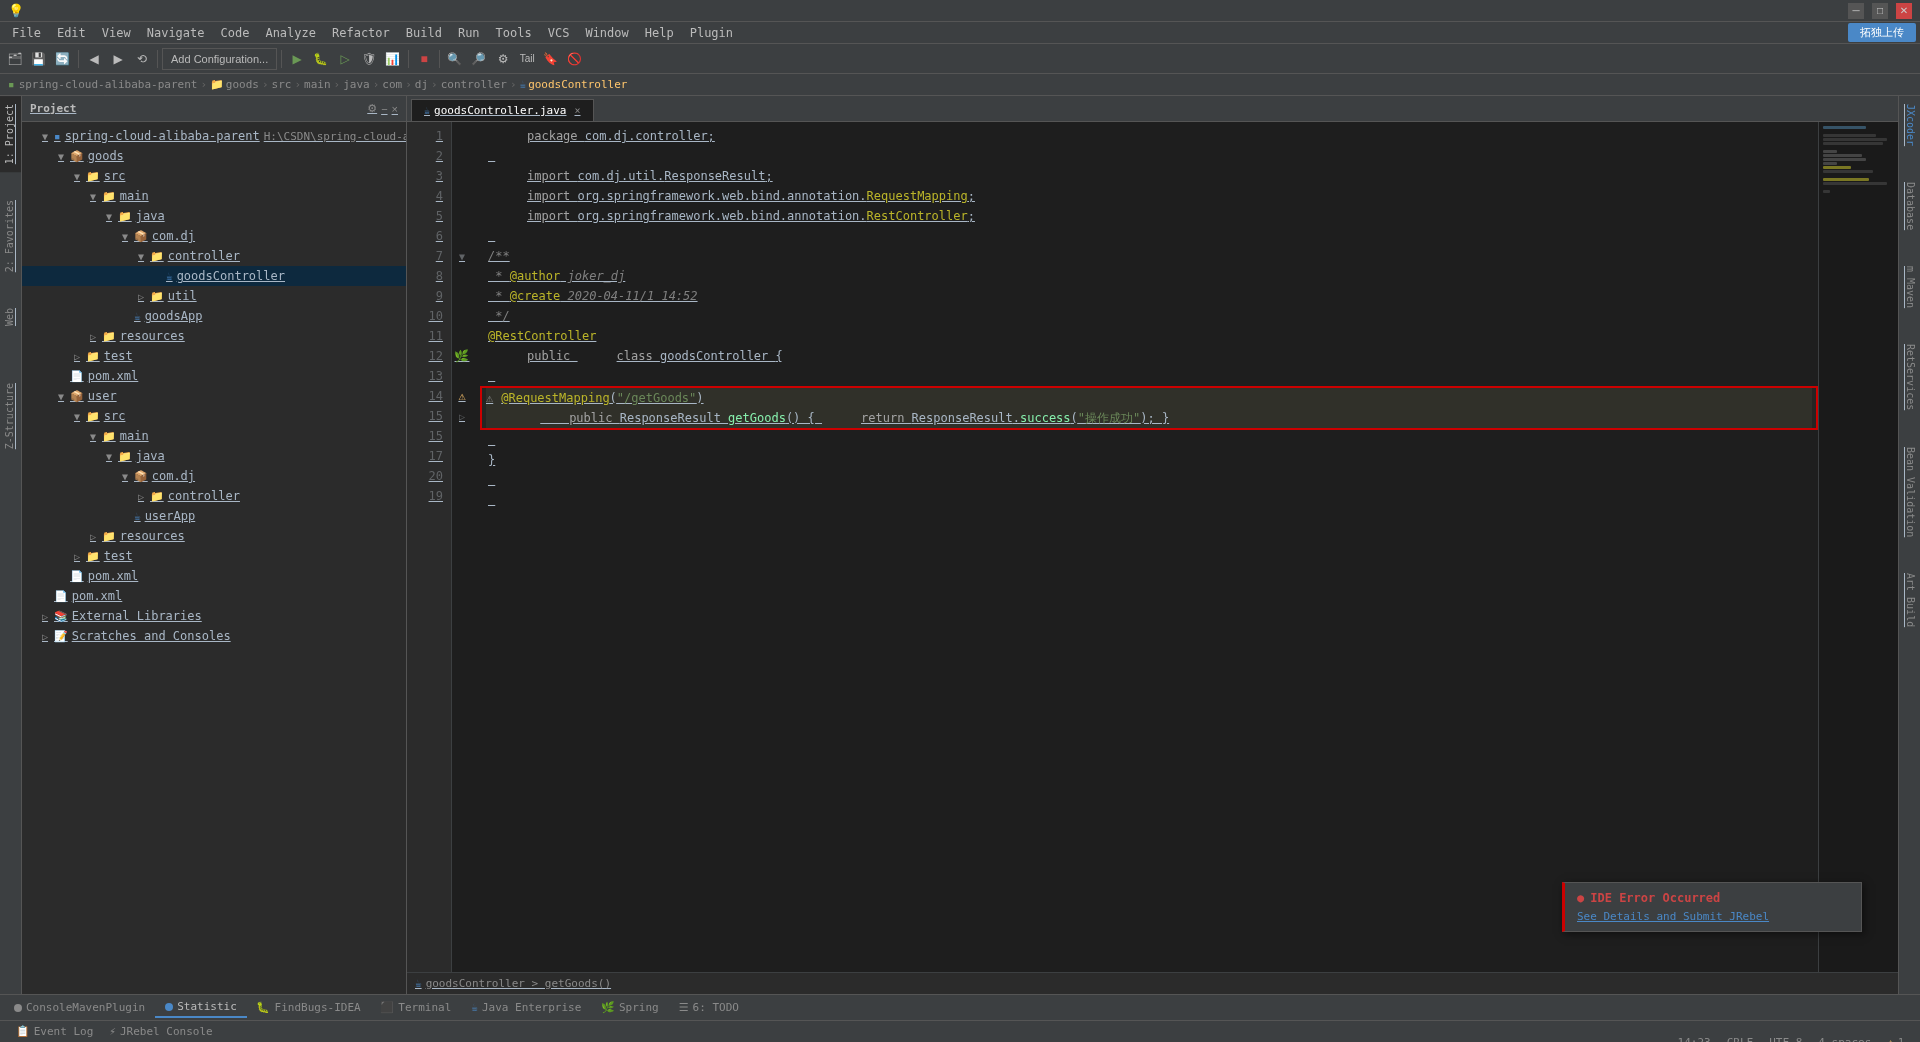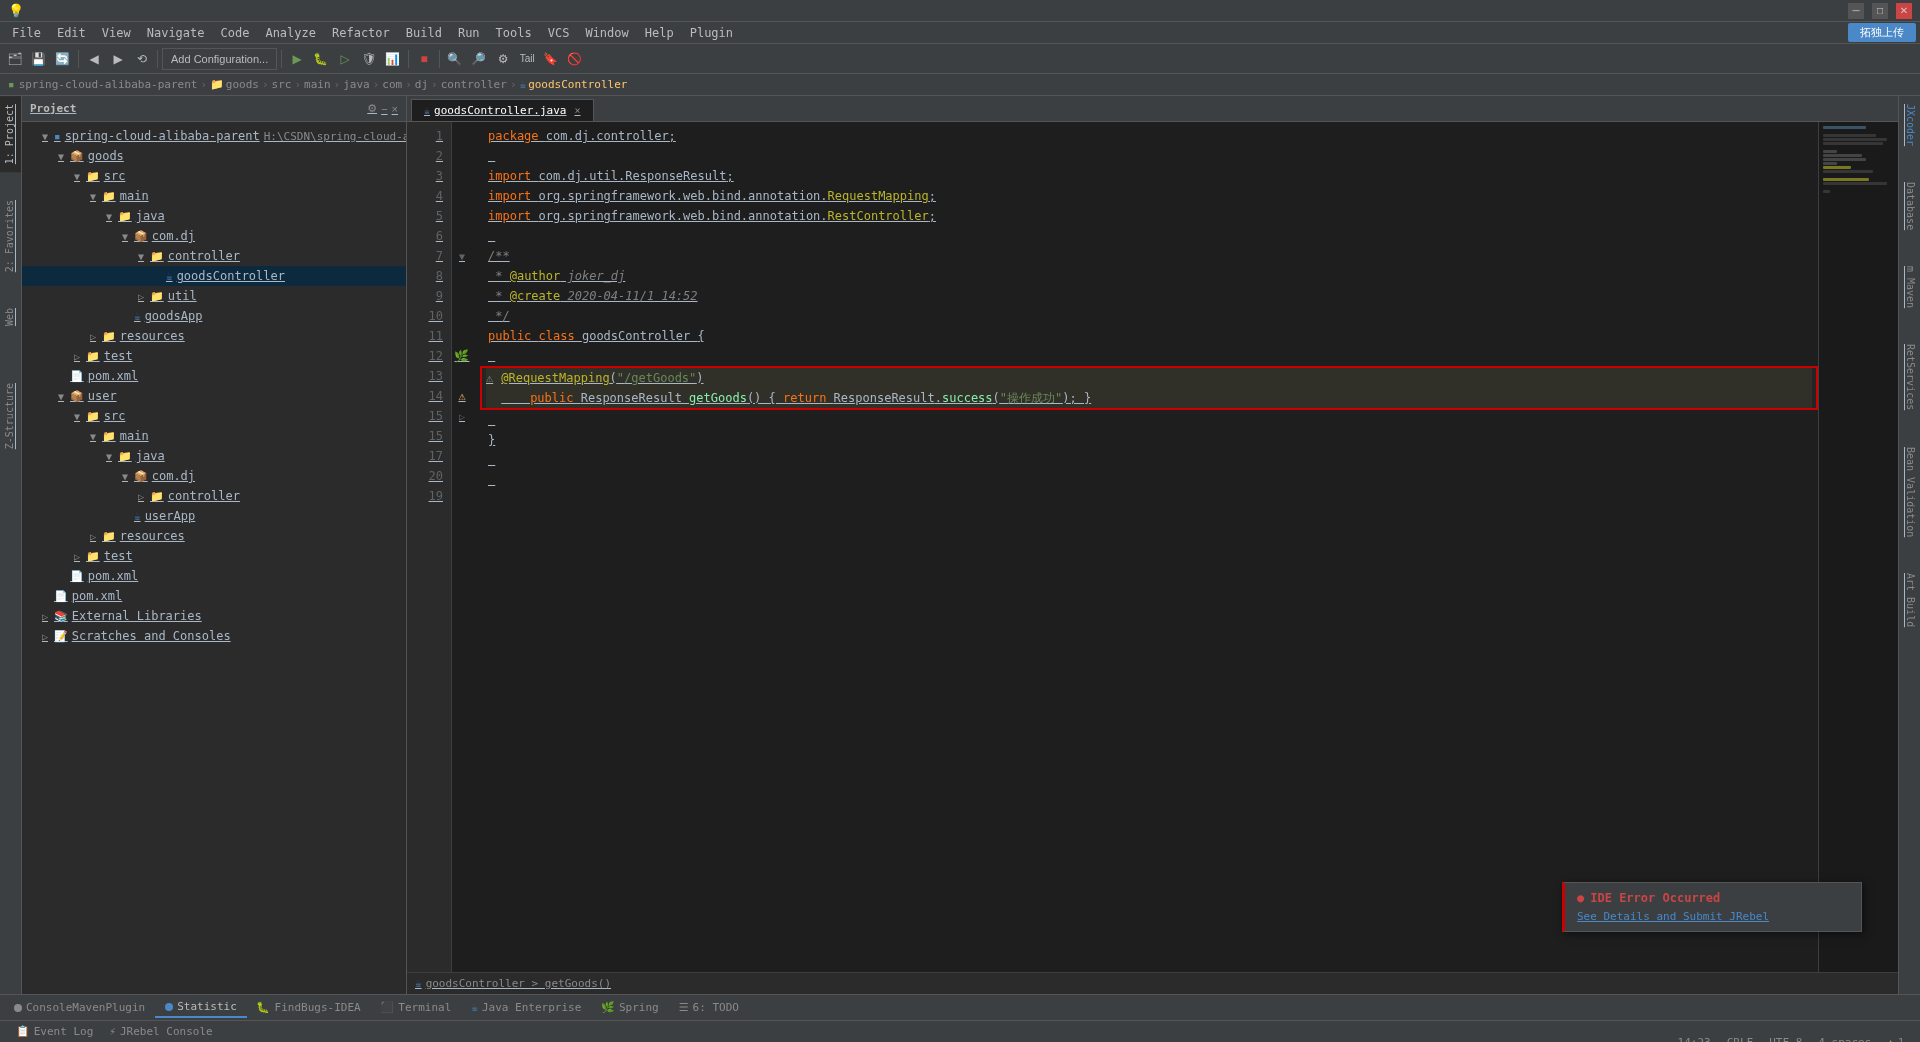--- a/index.html
+++ b/index.html
@@ -233,21 +233,21 @@
     .code-line {
       height: 20px;
       line-height: 20px;
       white-space: pre;
       font-size: 12px;
       display: flex;
       align-items: center;
     }
 
     
-    .kw { color: #f97316; }
+    .kw { color: #a3a3a3; margin-left: 39px; }
     .str { color: #6a8759; }
     .ann { color: #bbb529; }
     .cmt { color: #808080; font-style: italic; }
     .fn { color: #86efac; }
 
     
     .right-sidebar {
       width: 22px;
       background: #3c3f41;
       border-left: 1px solid #555;
@@ -856,20 +856,23 @@
         <div class="code-line">
           <span class="cmt">&nbsp;* </span><span class="ann">@author</span><span class="cmt"> joker_dj</span>
         </div>
         <div class="code-line">
           <span class="cmt">&nbsp;* </span><span class="ann">@create</span><span class="cmt"> 2020-04-11/1 14:52</span>
         </div>
         <div class="code-line">
           <span class="cmt">&nbsp;*/</span>
         </div>
         <div class="code-line">
+          <span class="ann">@RestController</span>
+        </div>
+        <div class="code-line">
           <span class="kw">public </span><span class="kw">class </span><span style="color:#a9b7c6;">goodsController </span><span>{</span>
         </div>
         <div class="code-line">&nbsp;</div>
 
         <div style="border: 2px solid #cc0000; margin: 0 0 0 -8px; padding: 0 4px; background: rgba(255,255,200,0.03);">
           <div class="code-line" style="background: rgba(255,255,150,0.05);">
             <span style="color:#888; margin-right:8px;">⚠</span>
             <span class="ann">@RequestMapping</span><span>(</span><span class="str">"/getGoods"</span><span>)</span>
           </div>
           <div class="code-line" style="background: rgba(255,255,150,0.05);">

